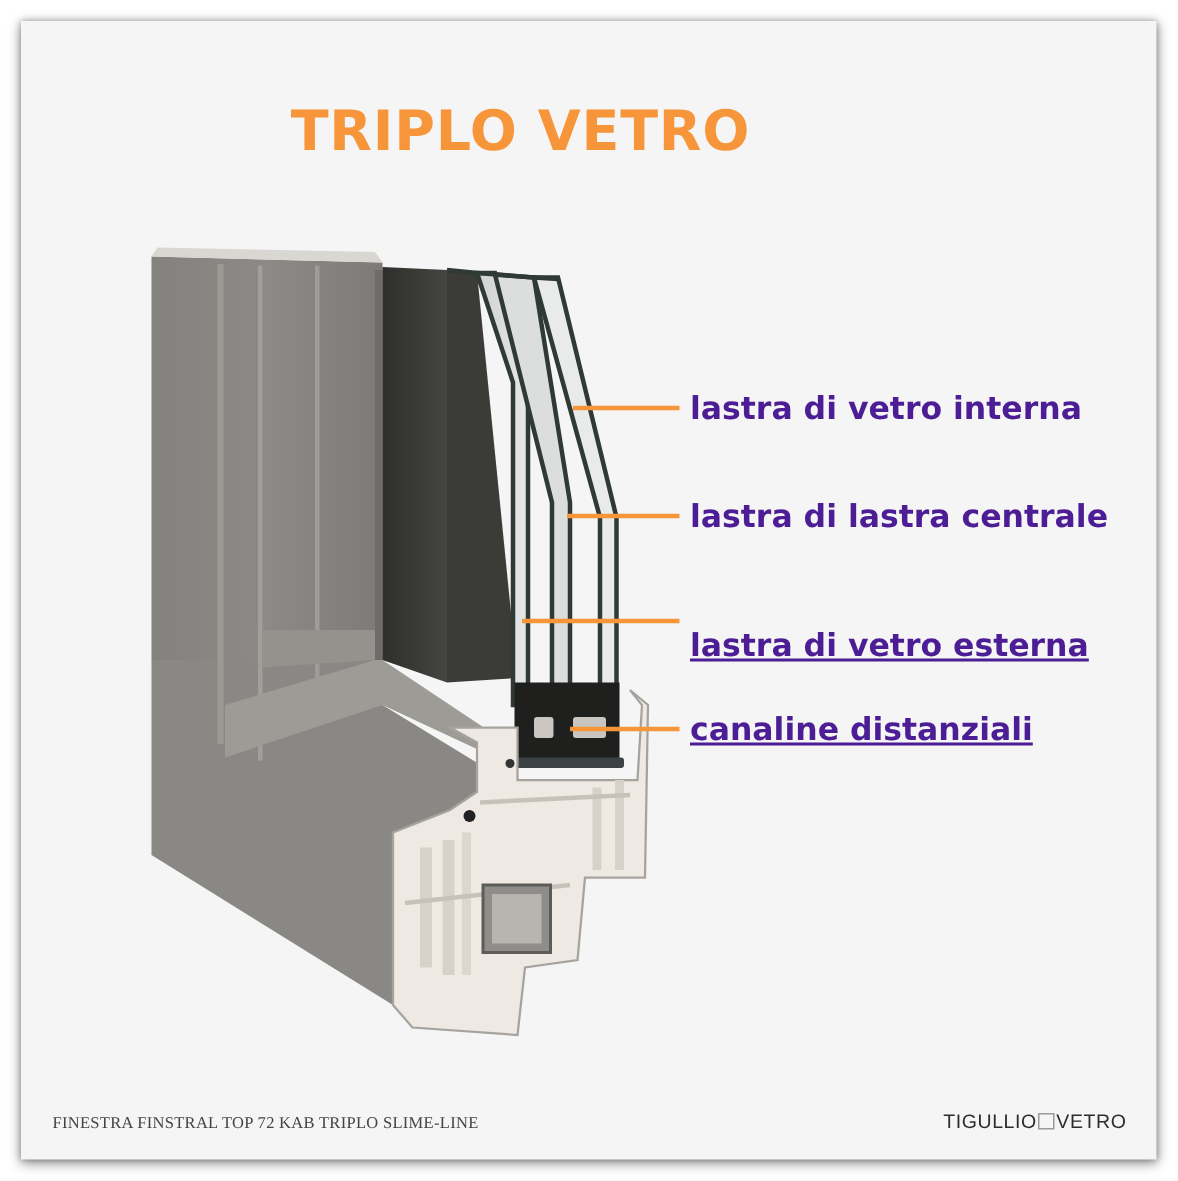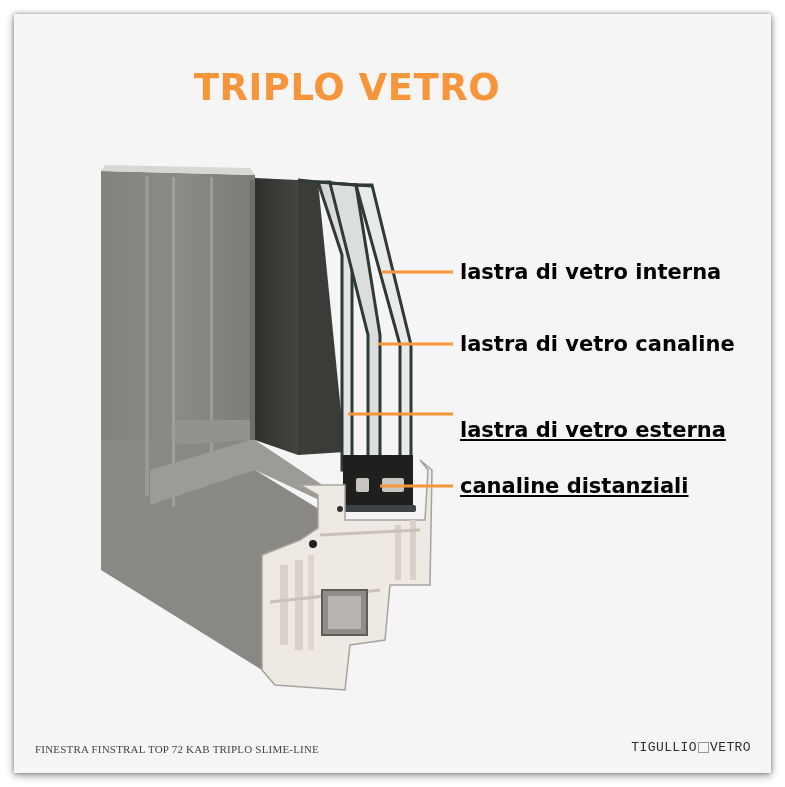--- a/index.html
+++ b/index.html
@@ -31,36 +31,36 @@
       position: absolute;
       left: 0; top: 0;
       width: 785px; height: 787px;
     }
     .label {
       position: absolute;
       left: 460px;
       font-family: "DejaVu Sans", sans-serif;
       font-weight: bold;
       font-size: 21px;
-      color: #000000;
+      color: #4c1d95;
       white-space: nowrap;
       line-height: 1;
     }
     .footer-left {
       position: absolute;
       left: 35px; top: 743px;
       font-family: Liberation Serif, serif;
       font-size: 11px;
       color: #444;
       letter-spacing: 0.2px;
     }
     .footer-right {
       position: absolute;
       right: 34px; top: 740px;
-      font-family: Liberation Mono, monospace;
+      font-family: Liberation Sans, sans-serif;
       font-size: 13px;
       color: #2d2d2d;
       letter-spacing: 0.4px;
       display: flex; align-items: center;
     }
     .logo-box {
       display: inline-block;
       width: 9px; height: 9px;
       border: 1px solid #9a9a9a;
       margin: 0 1px;
@@ -152,21 +152,21 @@
 
   <g>
     <line x1="382" y1="272" x2="453" y2="272" stroke="#f7953b" stroke-width="3"></line>
     <line x1="378" y1="344" x2="453" y2="344" stroke="#f7953b" stroke-width="3"></line>
     <line x1="348" y1="414" x2="453" y2="414" stroke="#f7953b" stroke-width="3"></line>
     <line x1="380" y1="486" x2="453" y2="486" stroke="#f7953b" stroke-width="3"></line>
   </g>
 </svg>
 
 <div class="label" style="top:262px;">lastra di vetro interna</div>
-<div class="label" style="top:334px;">lastra di vetro canaline</div>
+<div class="label" style="top:334px;">lastra di lastra centrale</div>
 <div class="label" style="top:420px;text-decoration:underline;">lastra di vetro esterna</div>
 <div class="label" style="top:476px;text-decoration:underline;">canaline distanziali</div>
 
 <div class="footer-left">FINESTRA FINSTRAL TOP 72 KAB TRIPLO SLIME-LINE</div>
 
 <div class="footer-right">
   <span>TIGULLIO</span>
   <span class="logo-box"></span>
   <span>VETRO</span>
 </div>

